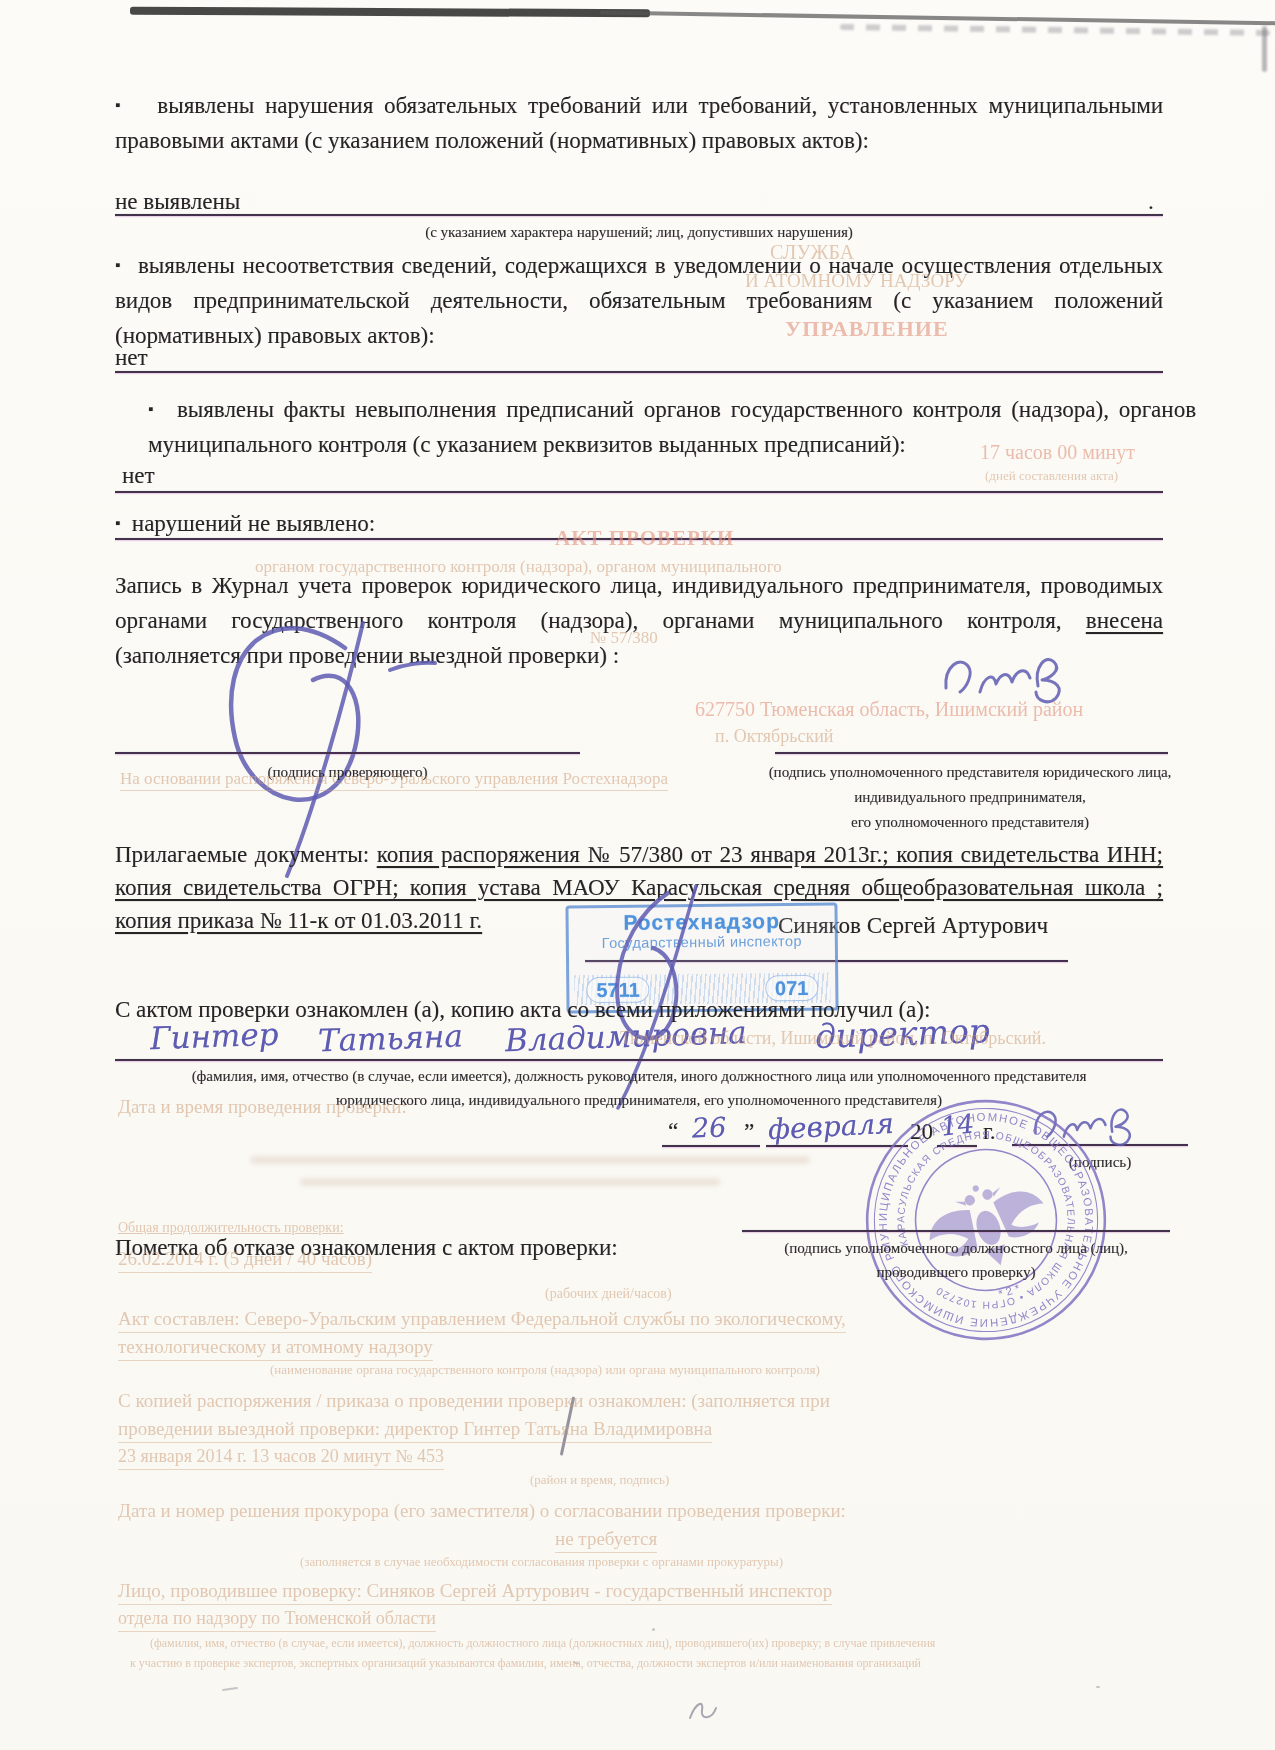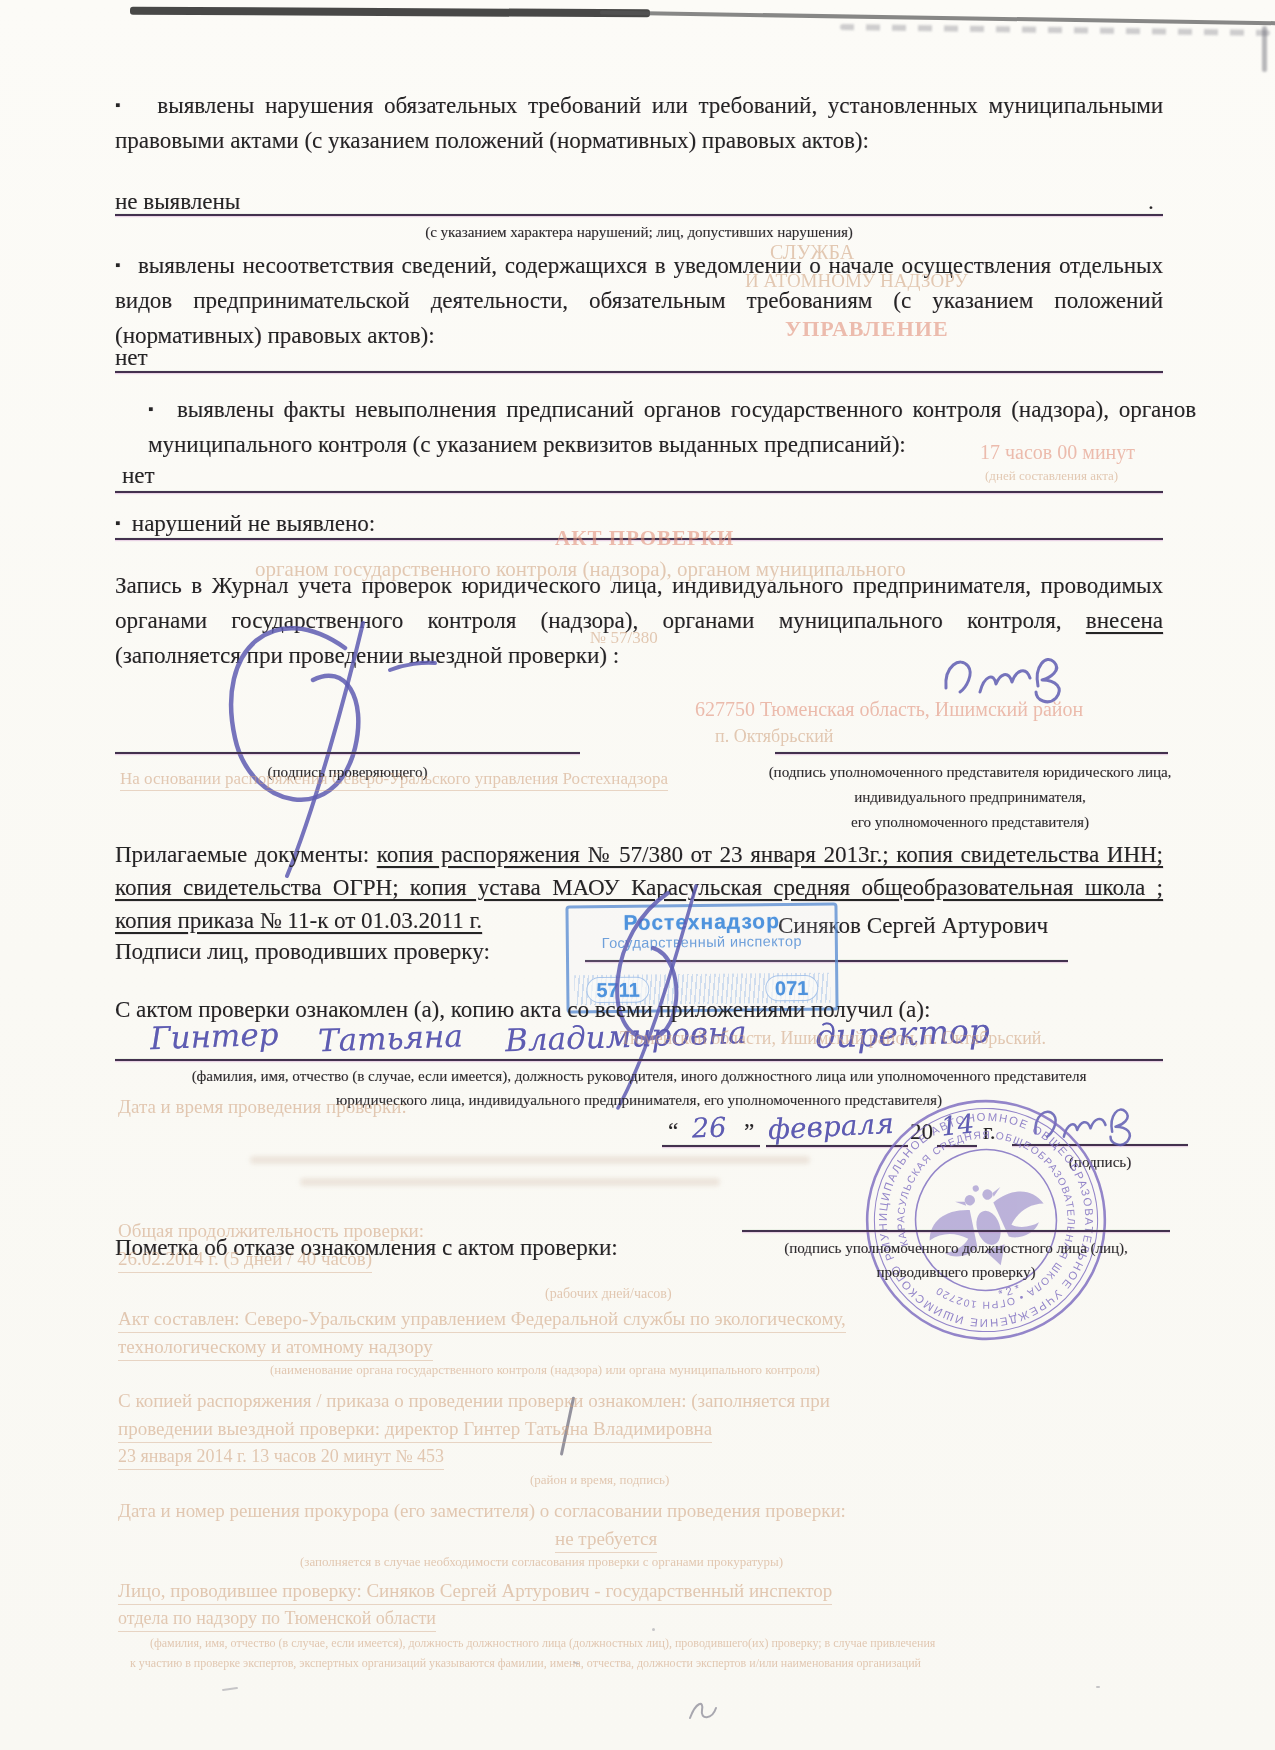--- a/index.html
+++ b/index.html
@@ -101,21 +101,20 @@
   <div class="ln" style="left:775px;top:752px;width:393px;"></div>
   <div class="t cap" style="left:115px;top:760px;width:465px;">(подпись проверяющего)</div>
   <div class="t cap" style="left:760px;top:760px;width:420px;">(подпись уполномоченного представителя юридического лица,</div>
   <div class="t cap" style="left:760px;top:785px;width:420px;font-family:Liberation Serif, serif;">индивидуального предпринимателя,</div>
   <div class="t cap" style="left:760px;top:810px;width:420px;">его уполномоченного представителя)</div>
 
   <div class="t j" style="left:115px;top:838px;width:1048px;line-height:33px;">
     <span>Прилагаемые документы: </span><span class="ul">копия распоряжения № 57/380 от 23 января 2013г.; копия свидетельства ИНН; копия свидетельства ОГРН; копия устава МАОУ Карасульская средняя общеобразовательная школа ; копия приказа № 11-к от 01.03.2011 г.</span>
   </div>
 
-  <div class="t" style="left:115px;top:934px;">Подписи лиц, проводивших проверку:</div>
   <div class="ln" style="left:585px;top:960px;width:483px;"></div>
   <div class="t" style="left:778px;top:908px;">Синяков Сергей Артурович</div>
 
   <div class="stamp">
     <div class="stamp-title">Ростехнадзор</div>
     <div class="stamp-sub">Государственный инспектор</div>
     <div class="stamp-band">
       <span class="stamp-num">5711</span>
       <span class="stamp-num">071</span>
     </div>
@@ -198,28 +197,28 @@
   <svg class="sig" style="left:688px;top:1698px;" width="30" height="26" viewBox="0 0 30 26">
     <path d="M2 20 C8 4 16 2 14 12 C12 22 24 22 28 10" stroke-width="2" style="stroke:rgba(90,88,110,.6);"></path>
   </svg>
 
 <div class="ghost" style="left: 770px; top: 240px; font-size: 20px;">СЛУЖБА</div>
     <div class="ghost" style="left: 745px; top: 270px; font-size: 19px;">И АТОМНОМУ НАДЗОРУ</div>
     <div class="ghost g-pink gb" style="left: 785px; top: 316px; font-size: 22px;">УПРАВЛЕНИЕ</div>
     <div class="ghost g-pink" style="left: 980px; top: 440px; font-size: 20px;">17 часов 00 минут</div>
     <div class="ghost" style="left: 985px; top: 468px; font-size: 13px;">(дней составления акта)</div>
     <div class="ghost g-pink gb" style="left: 555px; top: 526px; font-size: 21px;">АКТ ПРОВЕРКИ</div>
-    <div class="ghost" style="left: 255px; top: 557px; font-size: 21px; font-family: Liberation Serif, serif;">органом государственного контроля (надзора), органом муниципального</div>
+    <div class="ghost" style="left: 255px; top: 557px; font-size: 17px; font-family: Liberation Serif, serif;">органом государственного контроля (надзора), органом муниципального</div>
     <div class="ghost" style="left: 590px; top: 628px; font-size: 17px;">№ 57/380</div>
     <div class="ghost g-pink" style="left: 695px; top: 697px; font-size: 20px;">627750 Тюменская область, Ишимский район</div>
     <div class="ghost" style="left: 715px; top: 726px; font-size: 18px;">п. Октябрьский</div>
     <div class="ghost gu" style="left: 120px; top: 769px; font-size: 17px;">На основании распоряжения Северо-Уральского управления Ростехнадзора</div>
     <div class="ghost" style="left: 620px; top: 1028px; font-size: 18px;">Тюменской области, Ишимский район, п. Октябрьский.</div>
     <div class="ghost" style="left: 118px; top: 1096px; font-size: 19px;">Дата и время проведения проверки:</div>
-    <div class="ghost" style="left: 118px; top: 1220px; font-size: 19px;">Общая продолжительность проверки:</div>
+    <div class="ghost" style="left: 118px; top: 1220px; font-size: 14px; text-decoration: underline;">Общая продолжительность проверки:</div>
     <div class="ghost gu" style="left: 118px; top: 1248px; font-size: 19px;">26.02.2014 г. (5 дней / 40 часов)</div>
     <div class="ghost" style="left: 545px; top: 1286px; font-size: 14px;">(рабочих дней/часов)</div>
     <div class="ghost gu" style="left: 118px; top: 1308px; font-size: 19px;">Акт составлен: Северо-Уральским управлением Федеральной службы по экологическому,</div>
     <div class="ghost gu" style="left: 118px; top: 1336px; font-size: 19px;">технологическому и атомному надзору</div>
     <div class="ghost" style="left: 270px; top: 1362px; font-size: 13px;">(наименование органа государственного контроля (надзора) или органа муниципального контроля)</div>
     <div class="ghost" style="left: 118px; top: 1390px; font-size: 19px;">С копией распоряжения / приказа о проведении проверки ознакомлен: (заполняется при</div>
     <div class="ghost gu" style="left: 118px; top: 1418px; font-size: 19px;">проведении выездной проверки: директор Гинтер Татьяна Владимировна</div>
     <div class="ghost gu" style="left: 118px; top: 1446px; font-size: 18px;">23 января 2014 г. 13 часов 20 минут № 453</div>
     <div class="ghost" style="left: 530px; top: 1472px; font-size: 13px;">(район и время, подпись)</div>
     <div class="ghost" style="left: 118px; top: 1500px; font-size: 19px;">Дата и номер решения прокурора (его заместителя) о согласовании проведения проверки:</div>

